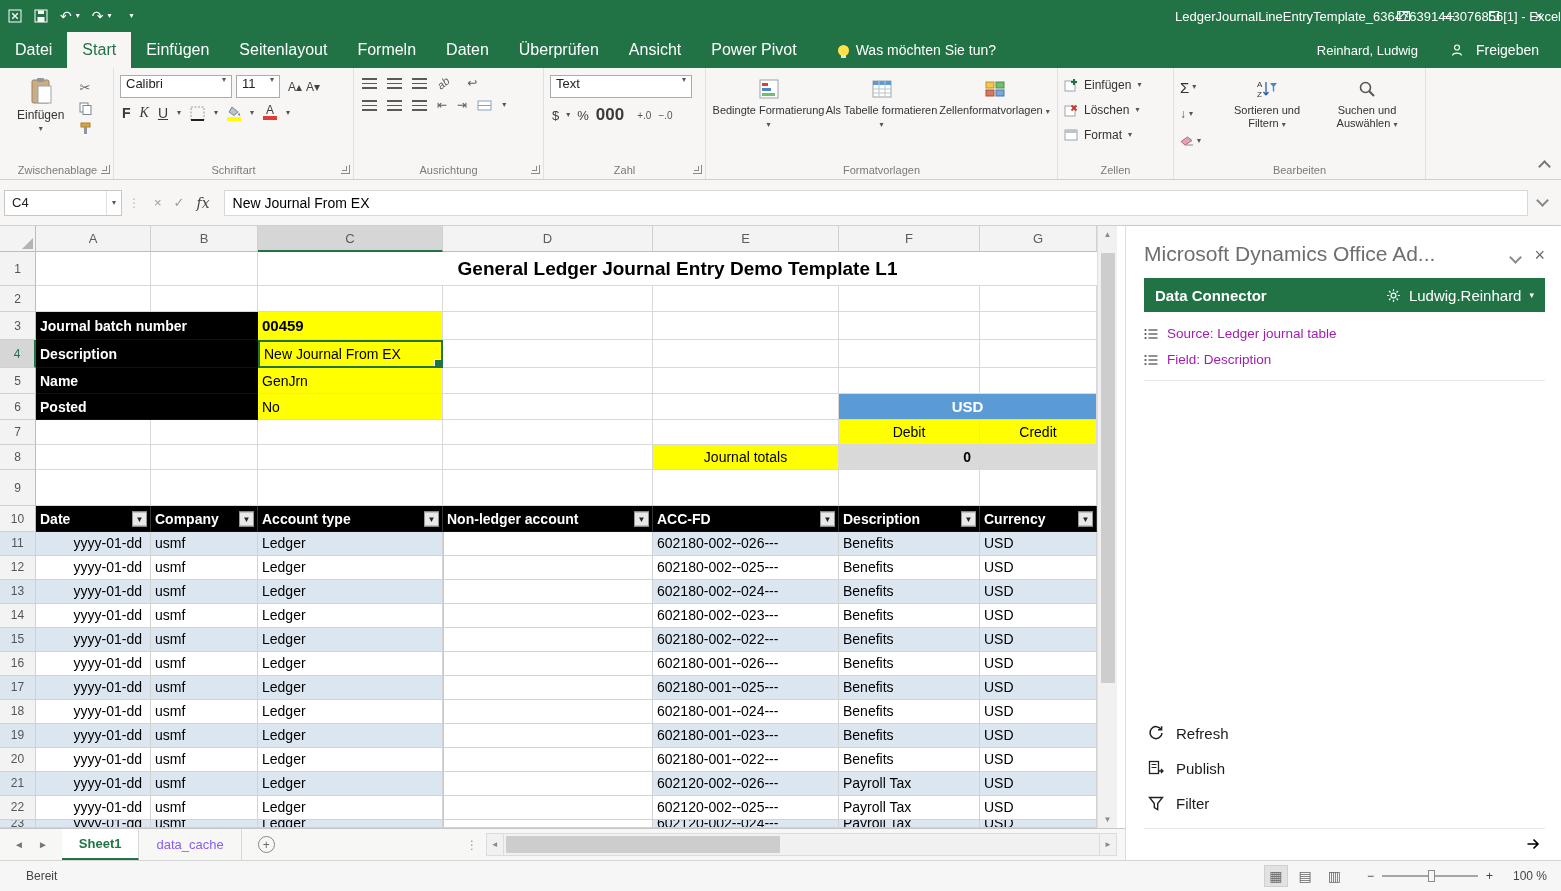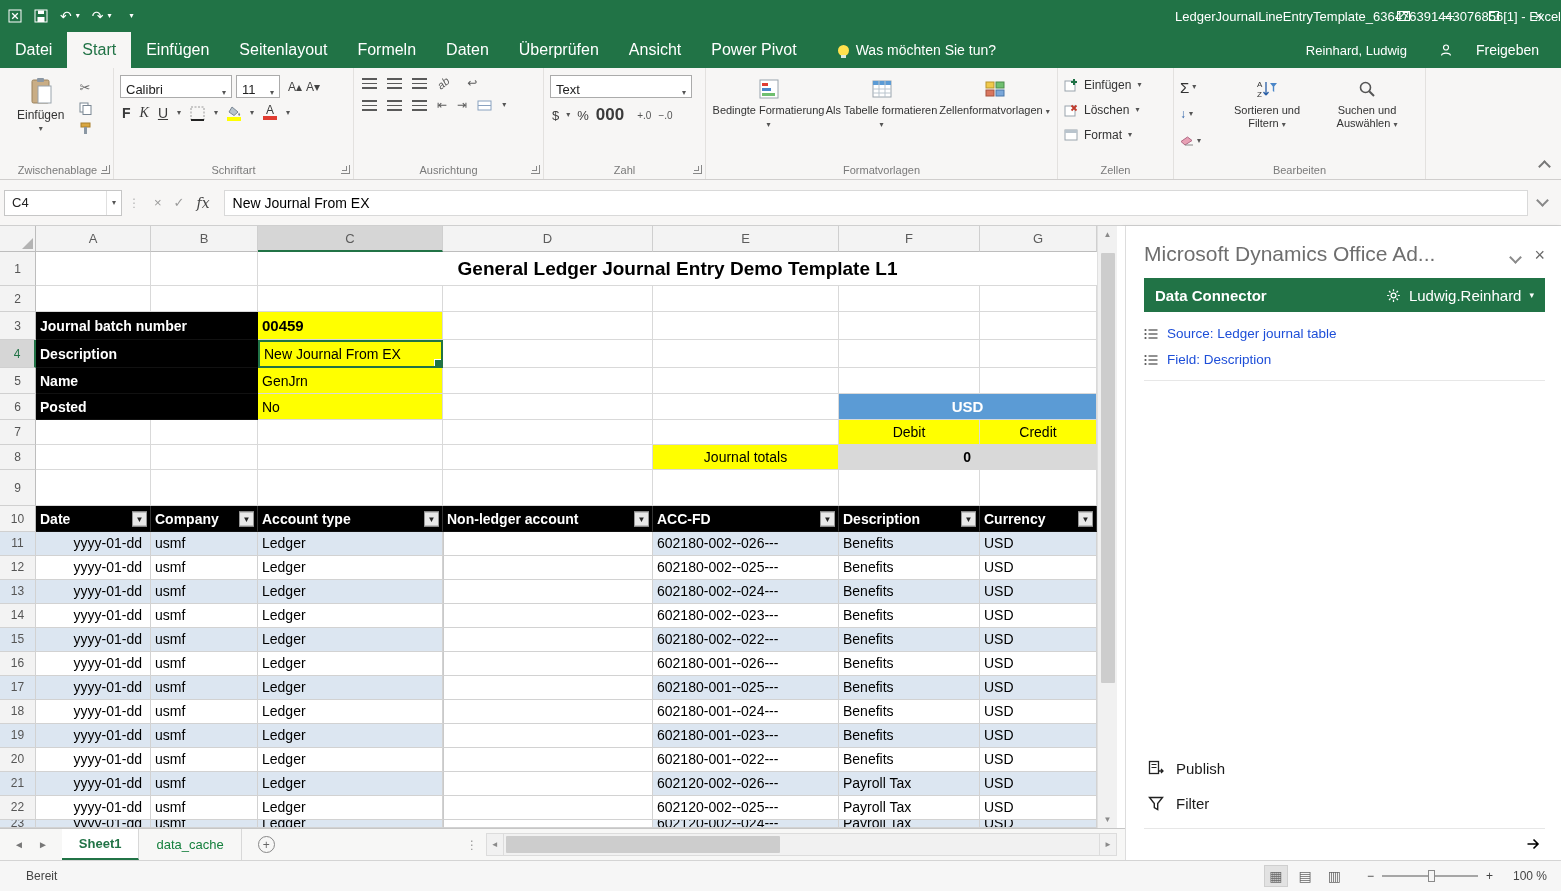--- a/index.html
+++ b/index.html
@@ -22,33 +22,33 @@
 
 .tabrow{height:36px;background:#217346;display:flex;align-items:stretch;color:#fff;flex:0 0 auto}
 .tabs{display:flex}
 .rtab{padding:0 15px;display:flex;align-items:center;font-size:16px;cursor:default;white-space:nowrap}
 .rtab.active{background:#f7f6f5;color:#217346}
 .tellme{display:flex;align-items:center;gap:7px;margin-left:26px;font-size:14px;color:#fff}
 .bulb{width:11px;height:11px;border-radius:50%;background:#ffe14d;position:relative}
 .bulb::after{content:"";position:absolute;left:3px;top:10px;width:5px;height:3px;background:#d8e8df}
 .tabrow-right{margin-left:auto;display:flex;align-items:center;gap:24px;padding-right:14px}
 .username{font-size:13px}
-.share{display:flex;align-items:center;gap:23px;font-size:14px;padding:4px 8px}
+.share{display:flex;align-items:center;gap:12px;font-size:14px;padding:4px 8px}
 
 
 .ribbon{height:112px;background:#f7f6f5;border-bottom:1px solid #d0cecd;display:flex;position:relative;padding-left:2px;flex:0 0 auto}
 .grp{position:relative;border-right:1px solid #e3e1df;padding:4px 6px 20px 6px;display:flex;flex-direction:column;flex:0 0 auto}
 .grp-label{position:absolute;bottom:3px;left:0;right:0;text-align:center;font-size:11px;color:#7a7a7a;white-space:nowrap}
 .dlg{position:absolute;right:3px;bottom:5px;width:9px;height:9px;border-right:1px solid #888;border-bottom:1px solid #888}
 .dlg::after{content:"";position:absolute;right:2px;bottom:2px;width:4px;height:4px;border-right:1px solid #888;border-bottom:1px solid #888}
 .caret{font-size:8px;color:#555;line-height:1}
 .paste{display:flex;flex-direction:column;align-items:center;gap:3px;padding:5px 9px;font-size:12px;color:#333}
 .minicol{display:flex;flex-direction:column;gap:7px;padding:8px 4px 0 6px;font-size:13px;color:#6a6a6a}
 .fr1{display:flex;align-items:center;gap:4px;margin:3px 0 7px}
-.sel{background:#fff;border:1px solid #ababab;height:23px;display:flex;align-items:flex-end;padding:0 5px;font-size:13px;color:#222}
+.sel{background:#fff;border:1px solid #ababab;height:23px;display:flex;align-items:flex-start;padding:0 5px;font-size:13px;color:#222}
 .sel .caret{margin-left:auto;padding-left:5px}
 .fr2{display:flex;align-items:center;gap:9px;font-size:14px;color:#3b3b3b;padding-left:2px}
 .fbold{font-weight:bold}.fital{font-style:italic;font-family:"Liberation Serif",serif}.funder{text-decoration:underline}
 .ic{display:inline-flex;align-items:center;justify-content:center}
 .colorbar{display:flex;flex-direction:column;align-items:center;line-height:11px;font-size:13px}
 .colorbar .bar{width:14px;height:4px;margin-top:1px}
 .lines-icon{width:15px;height:11px;background:repeating-linear-gradient(to bottom,#5a5a5a 0 1.5px,transparent 1.5px 4.5px)}
 .ar1,.ar2{display:flex;align-items:center;gap:10px;padding:4px 2px}
 .orient{font-size:11px;color:#5a5a5a;transform:rotate(-40deg);font-style:italic}
 .bigbtn{width:114px;display:flex;flex-direction:column;align-items:center;text-align:center;font-size:11px;line-height:13px;color:#333;padding-top:6px;gap:4px}
@@ -117,42 +117,42 @@
 
 
 .vscroll{position:absolute;left:1097px;top:0;width:20px;height:602px;background:#f1f1f1;border-left:1px solid #e0e0e0;display:flex;flex-direction:column;align-items:center}
 .vsbtn{height:17px;display:flex;align-items:center;justify-content:center;font-size:8px;color:#8a8a8a;width:100%}
 .vthumb{width:14px;height:430px;background:#cdcdcd;border-radius:1px;margin-top:10px}
 .vspacer{flex:1}
 
 
 .tabbar{height:32px;background:#f7f7f6;border-top:1px solid #c6c6c6;display:flex;align-items:stretch;font-size:13px;color:#555}
 .navarrows{display:flex;align-items:center;gap:14px;padding:0 14px;color:#777;font-size:10px}
-.stab{display:flex;align-items:center;padding:0 17px;border-right:1px solid #d8d8d8;color:#15803d;position:relative}
+.stab{display:flex;align-items:center;padding:0 17px;border-right:1px solid #d8d8d8;color:#8b5cf6;position:relative}
 .stab.active{background:#fff;color:#217346;font-weight:bold;border-bottom:2px solid #217346}
 .addsheet{width:17px;height:17px;border:1px solid #888;border-radius:50%;display:flex;align-items:center;justify-content:center;font-size:12px;color:#666;align-self:center;margin-left:16px}
 .tb-spacer{width:185px}
 .splitter{align-self:center;color:#999;font-size:12px;padding:0 6px}
 .hscroll{flex:1;display:flex;align-items:center;margin:4px 8px 4px 2px}
 .hsbtn{width:18px;height:100%;display:flex;align-items:center;justify-content:center;background:#f1f1f1;border:1px solid #dcdcdc;color:#8a8a8a;font-size:8px}
 .htrack{flex:1;height:100%;background:#f1f1f1;border-top:1px solid #dcdcdc;border-bottom:1px solid #dcdcdc;position:relative}
 .hthumb{position:absolute;left:2px;top:2px;bottom:2px;width:46%;background:#cdcdcd;border-radius:1px}
 
 
 .pane{flex:1;border-left:1px solid #dddddd;background:#fff;display:flex;flex-direction:column;padding:16px 16px 8px 18px;box-shadow:-2px 0 4px rgba(0,0,0,.06)}
 .pane-head{display:flex;align-items:flex-end;color:#6e6e6e}
 .pane-title{font-size:21px;font-weight:400;flex:1;white-space:nowrap;overflow:hidden}
 .pane-chev{width:9px;height:9px;border-right:2px solid #8a8a8a;border-bottom:2px solid #8a8a8a;transform:rotate(45deg);margin:0 14px 4px 6px}
 .pane-close{font-size:18px;color:#6a6a6a}
 .connector{margin-top:12px;height:34px;background:#217346;display:flex;align-items:center;padding:0 11px;color:#fff;gap:8px}
 .conn-title{font-size:15px;font-weight:bold;flex:1}
 .conn-user{font-size:15px}
 .conn-caret{font-size:9px}
 .srclines{margin-top:14px;display:flex;flex-direction:column;gap:11px}
-.srcline{display:flex;align-items:center;gap:9px;font-size:13.5px;color:#1d4ed8}
+.srcline{display:flex;align-items:center;gap:9px;font-size:13.5px;color:#a21caf}
 .pane-hr{border:none;border-top:1px solid #e7e7e7;margin-top:13px}
 .pane-spacer{flex:1}
 .actions{display:flex;flex-direction:column;gap:9px;padding-left:3px}
 .action{display:flex;align-items:center;gap:11px;height:26px;font-size:15px;color:#1b1b1b}
 .action .aicon{width:18px;display:flex;justify-content:center}
 .pane-foot{margin-top:12px;border-top:1px solid #e7e7e7;display:flex;justify-content:flex-end;padding:9px 4px 2px}
 
 
 .statusbar{height:31px;background:#f6f6f6;border-top:1px solid #d4d4d4;display:flex;align-items:center;font-size:12px;color:#444;flex:0 0 auto}
 .status-left{padding-left:26px}
@@ -870,20 +870,29 @@
           </span>
           <span>Field: Description</span>
         </div>
       </div>
       <hr class="pane-hr">
       <div class="pane-spacer"></div>
       <div class="actions">
         <div class="action">
           <span class="aicon">
             <svg width="16" height="16" viewBox="0 0 16 16">
+                <path d="M13.2 4.6A6 6 0 1 0 14 8" fill="none" stroke="#222" stroke-width="1.5"></path>
+                <path d="M13.6 1.2v3.6h-3.6" fill="none" stroke="#222" stroke-width="1.5"></path>
+              </svg>
+          </span>
+          <span>Refresh</span>
+        </div>
+        <div class="action">
+          <span class="aicon">
+            <svg width="16" height="16" viewBox="0 0 16 16">
                 <rect x="1.5" y="1.5" width="9" height="12" fill="none" stroke="#222" stroke-width="1.3"></rect>
                 <line x1="3.5" y1="4.5" x2="8.5" y2="4.5" stroke="#222"></line>
                 <line x1="3.5" y1="7.5" x2="8.5" y2="7.5" stroke="#222"></line>
                 <path d="M11 11h4M13 9l2 2-2 2" fill="none" stroke="#222" stroke-width="1.3"></path>
               </svg>
           </span>
           <span>Publish</span>
         </div>
         <div class="action">
           <span class="aicon">

